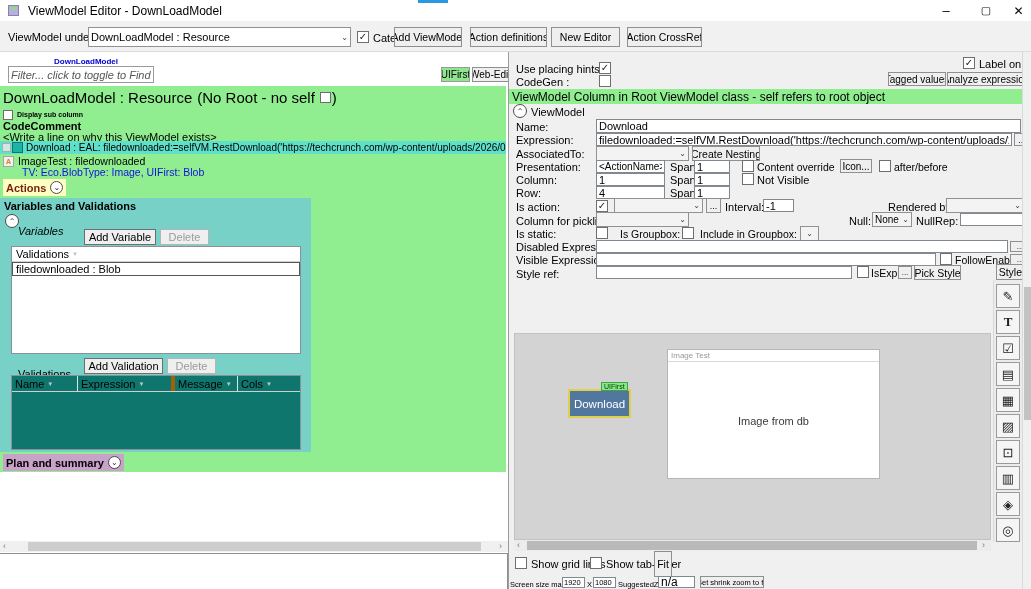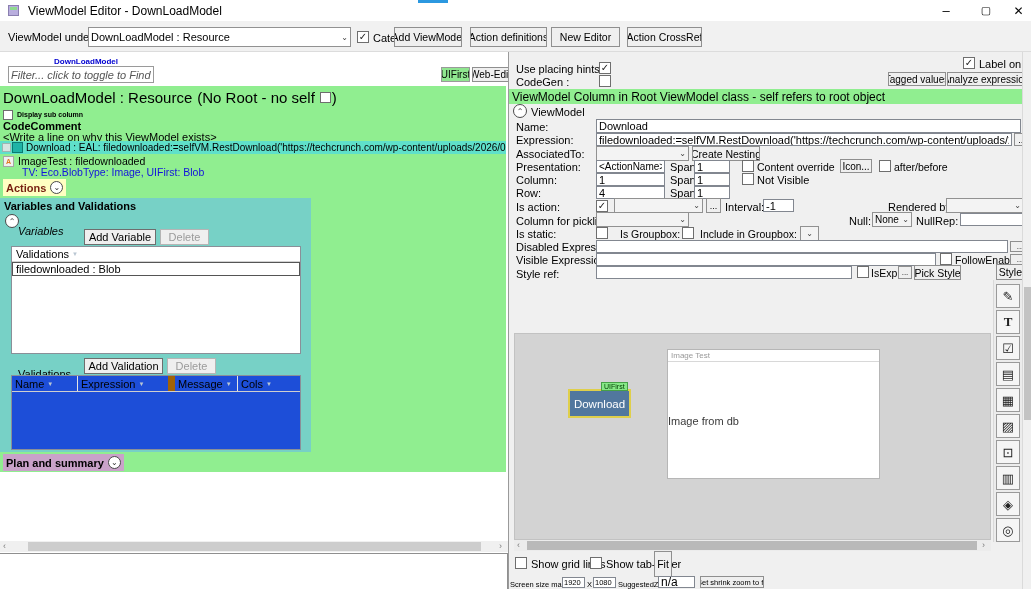--- a/index.html
+++ b/index.html
@@ -119,27 +119,27 @@
         </div>
         <div class="abs" style="left:0;top:15px;width:288px;height:14px;border:1px solid #555;display:flex;align-items:center;padding-left:3px;box-sizing:border-box;">
           <span>filedownloaded : Blob</span>
         </div>
       </div>
 
       <div class="abs lbl" style="left:18px;top:162px;margin-top:8px;">Validations</div>
       <div class="abs btn" style="left:84px;top:160px;width:79px;height:16px;border-color:#6e6e6e;">Add Validation</div>
       <div class="abs btn dis" style="left:167px;top:160px;width:49px;height:16px;">Delete</div>
 
-      <div class="abs" style="left:11px;top:177px;width:290px;height:75px;background:#1d4ed8;border:1px solid #8a8f98;">
+      <div class="abs" style="left:11px;top:177px;width:290px;height:75px;background:#0f766e;border:1px solid #8a8f98;">
         <div style="display:flex;height:15px;border-bottom:1px solid #cfcfcf;">
           <div style="width:66px;border-right:1px solid #e4e4e4;display:flex;align-items:center;padding-left:3px;box-sizing:border-box;">
               <span>Name</span>
               <span class="funnel">▼</span>
             </div>
-          <div style="width:97px;border-right:7px solid #a16207;display:flex;align-items:center;padding-left:3px;box-sizing:border-box;">
+          <div style="width:97px;border-right:4px solid #a16207;display:flex;align-items:center;padding-left:3px;box-sizing:border-box;">
               <span>Expression</span>
               <span class="funnel">▼</span>
             </div>
           <div style="width:63px;border-right:1px solid #e4e4e4;display:flex;align-items:center;padding-left:3px;box-sizing:border-box;">
               <span>Message</span>
               <span class="funnel">▼</span>
             </div>
           <div style="flex:1;display:flex;align-items:center;padding-left:3px;box-sizing:border-box;">
               <span>Cols</span>
               <span class="funnel">▼</span>
@@ -286,21 +286,21 @@
     <div class="abs" style="left:53px;top:55px;width:63px;height:29px;background:#51779e;border:2px solid #dfcf4b;display:flex;align-items:center;justify-content:center;color:#fff;font-size:11.5px;">
       <span>Download</span>
     </div>
     <div class="abs" style="left:86px;top:48px;height:9px;background:#86e886;border:1px solid #46a046;display:flex;align-items:center;padding:0 2px;">
       <span style="font-size:7px;color:#054005;">UIFirst</span>
     </div>
     <div class="abs" style="left:152px;top:15px;width:213px;height:130px;background:#fff;border:1px solid #b6b6b6;">
       <div style="height:11px;border-bottom:1px solid #d8d8d8;display:flex;align-items:center;">
         <span style="font-size:8px;color:#999;margin-left:3px;">Image Test</span>
       </div>
-      <div style="height:118px;display:flex;align-items:center;">
+      <div style="height:118px;display:flex;align-items:center;justify-content:center;">
         <span style="font-size:11px;color:#3a3a3a;">Image from db</span>
       </div>
     </div>
   </div>
 
   <div class="abs scroll" style="left:514px;top:540px;width:477px;height:11px;background:#ececec;">
     <span class="abs sarr" style="left:3px;top:0;">‹</span>
     <div class="abs sthumb" style="left:13px;top:1px;width:450px;height:9px;background:#b9b9b9;"></div>
     <span class="abs sarr" style="left:468px;top:0;">›</span>
   </div>

